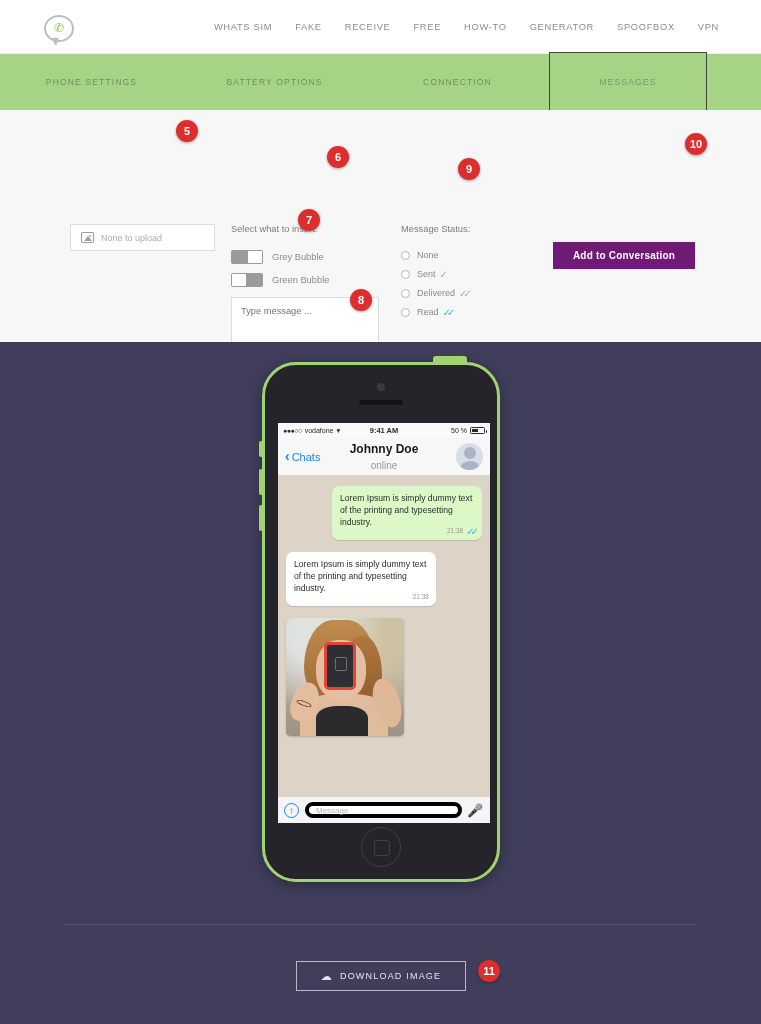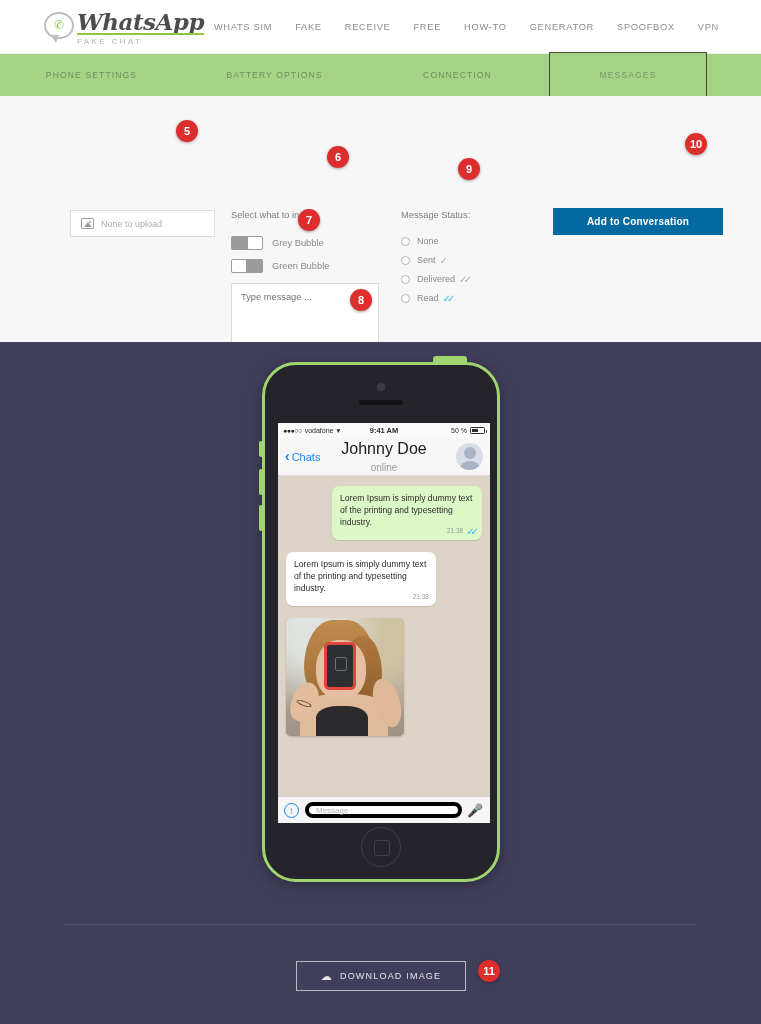--- a/index.html
+++ b/index.html
@@ -45,21 +45,21 @@
     font-size: 8px; letter-spacing: 2.4px; color: #b3b3b3; margin-top: 2px;
   }
   .topnav { margin-left: auto; margin-right: 42px; display: flex; gap: 23px; }
   .topnav a {
     font-size: 9.3px; letter-spacing: 0.7px; color: #8c8c8c;
     text-decoration: none; white-space: nowrap;
   }
 
   
   .tabbar {
-    height: 42px; background: #a7d387;
+    height: 56px; background: #a7d387;
     display: flex; align-items: stretch; position: relative;
   }
   .tab {
     flex: 1; display: flex; align-items: center; justify-content: center;
     font-size: 8.6px; letter-spacing: 1.1px; color: #6f8f5c;
   }
   .tab.active {
     background: #a7d387; border: 1px solid #3f4a38;
     color: #76996a; position: relative;
     margin: -2px 54px -2px 0; flex: 0 0 158px;
@@ -138,22 +138,22 @@
   .radio {
     width: 9px; height: 9px; border: 1px solid #b5b5b5; border-radius: 50%;
     background: #fff; flex: none;
   }
   .radio-label { font-size: 9px; color: #8a8a8a; display:flex; align-items:center; gap:4px;}
   .tick { font-size: 10px; line-height: 9px; letter-spacing: -4px; }
   .tick.grey { color: #9fb5a3; }
   .tick.blue { color: #34b7f1; }
 
   .add-btn {
-    position: absolute; left: 553px; top: 112px;
-    width: 170px; height: 27px; background: #0369a1;
+    position: absolute; left: 553px; top: 132px;
+    width: 142px; height: 27px; background: #701a75;
     color: #ffffff; font-size: 10px; font-weight: bold;
     display: flex; align-items: center; justify-content: center;
     border: none; cursor: pointer; letter-spacing: 0.2px;
     font-family: "Liberation Sans", sans-serif;
   }
 
   
   .stage {
     position: absolute; left: 0; top: 342px; width: 761px; height: 682px;
     background: #413e5c;
@@ -221,21 +221,21 @@
   .chat-header {
     height: 38px; background: #f7f7f7; border-bottom: 1px solid #d8d8d8;
     display: flex; align-items: center; padding: 0 7px; position: relative;
   }
   .back { display: flex; align-items: center; color: #1b84fb; font-size: 11px; gap: 2px; }
   .chev { font-size: 14px; line-height: 11px; font-weight: bold; }
   .chat-titles {
     position: absolute; left: 0; width: 212px; text-align: center;
     display: flex; flex-direction: column; align-items: center;
   }
-  .chat-name { font-size: 16px; font-weight: normal; color: #1a1a1a; }
+  .chat-name { font-size: 12px; font-weight: bold; color: #1a1a1a; }
   .chat-status { font-size: 10px; color: #9a9a9a; margin-top: 4px; }
   .avatar {
     margin-left: auto; width: 27px; height: 27px; border-radius: 50%;
     background: #d8dde8; position: relative; overflow: hidden; z-index: 2;
   }
   .avatar:before {
     content: ""; position: absolute; left: 50%; top: 4px; margin-left: -6px;
     width: 12px; height: 12px; border-radius: 50%; background: #aab4c6;
   }
   .avatar:after {
@@ -353,25 +353,20 @@
 </style>
 </head>
 <body>
 
 <div class="page">
 
   <div class="header">
     <div class="logo">
       <div class="logo-bubble">
         <span class="logo-phone">✆</span>
-      </div>
-      <div class="logo-text-wrap">
-        <div class="logo-word">WhatsApp</div>
-        <div class="logo-underline"></div>
-        <div class="logo-sub">FAKE CHAT</div>
       </div>
     </div>
     <nav class="topnav">
       <a href="#">WHATS SIM</a>
       <a href="#">FAKE</a>
       <a href="#">RECEIVE</a>
       <a href="#">FREE</a>
       <a href="#">HOW-TO</a>
       <a href="#">GENERATOR</a>
       <a href="#">SPOOFBOX</a>

